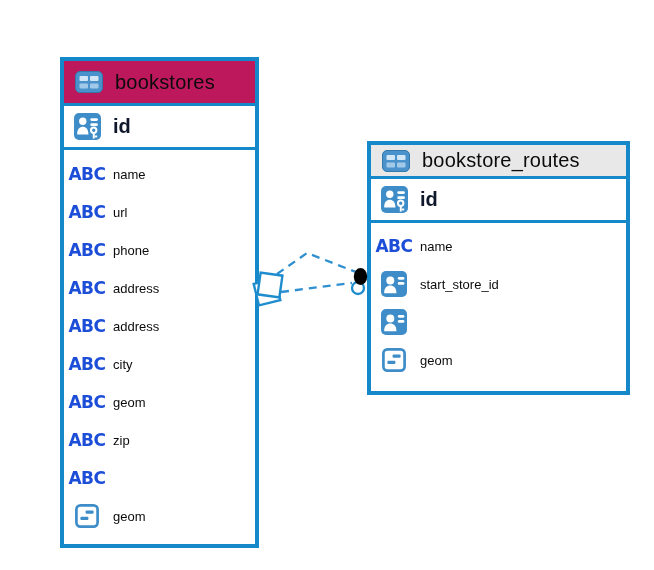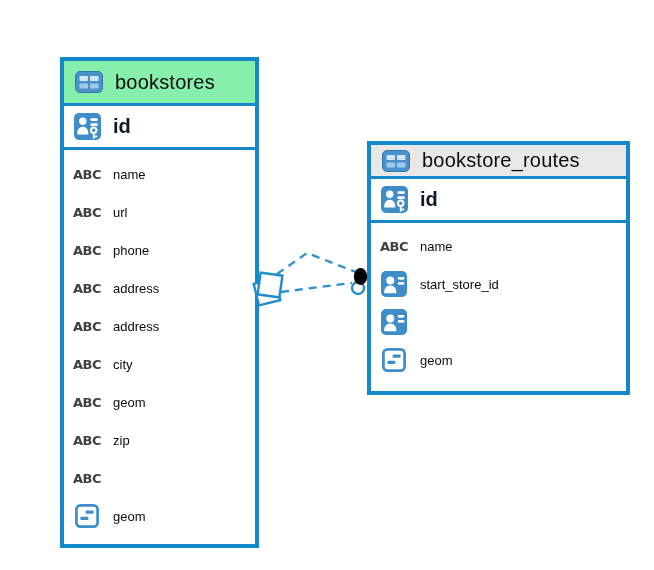--- a/index.html
+++ b/index.html
@@ -67,34 +67,34 @@
     white-space: nowrap;
   }
   .icon-slot {
     width: 34px;
     display: flex;
     justify-content: center;
     align-items: center;
     flex: 0 0 34px;
   }
   .abc-glyph {
-    font-size: 13px;
+    font-size: 17px;
     font-weight: 800;
     letter-spacing: -0.5px;
-    color: #404040;
+    color: #1d4ed8;
     font-family: "DejaVu Sans", sans-serif;
   }
 
   #table-bookstores {
     left: 60px;
     top: 57px;
     width: 199px;
     height: 491px;
   }
-  #table-bookstores .entity-header { height: 45px; background: #86efac; }
+  #table-bookstores .entity-header { height: 45px; background: #be185d; }
   #table-bookstores .pk-row { height: 44px; }
 
   #table-bookstore-routes {
     left: 367px;
     top: 141px;
     width: 263px;
     height: 254px;
   }
   #table-bookstore-routes .entity-header { height: 34px; background: #e8e8e8; }
   #table-bookstore-routes .pk-row { height: 44px; }

